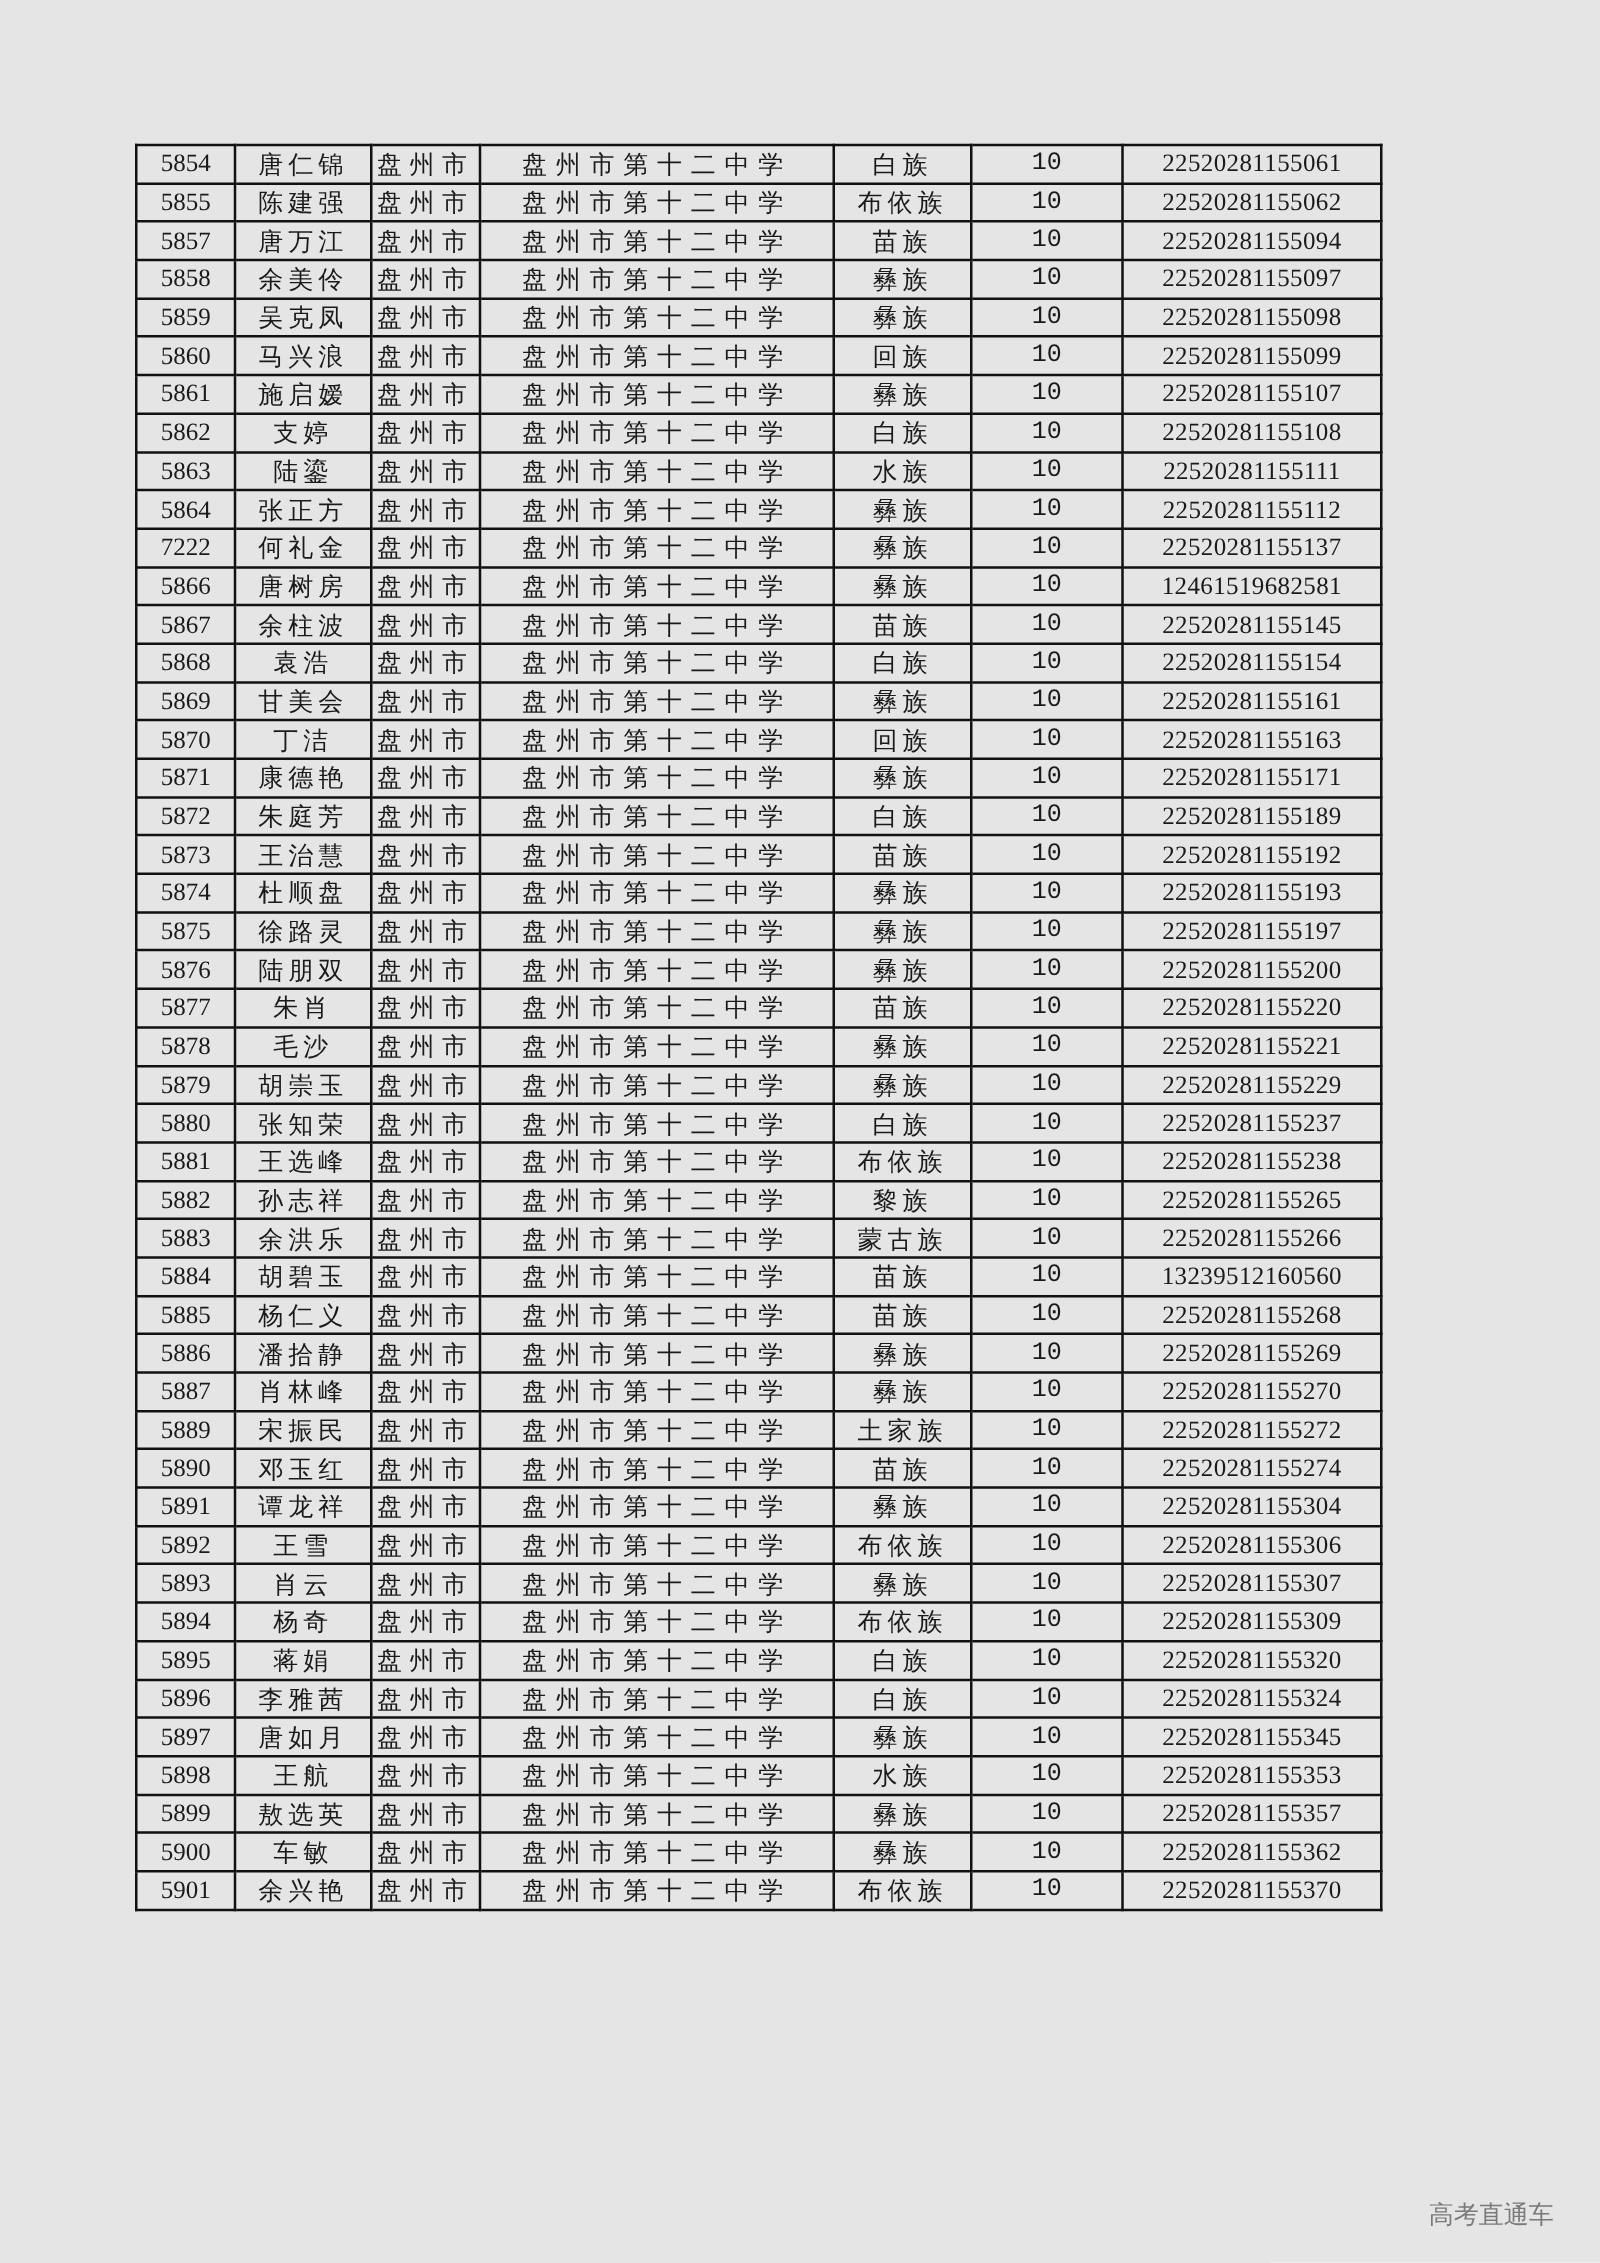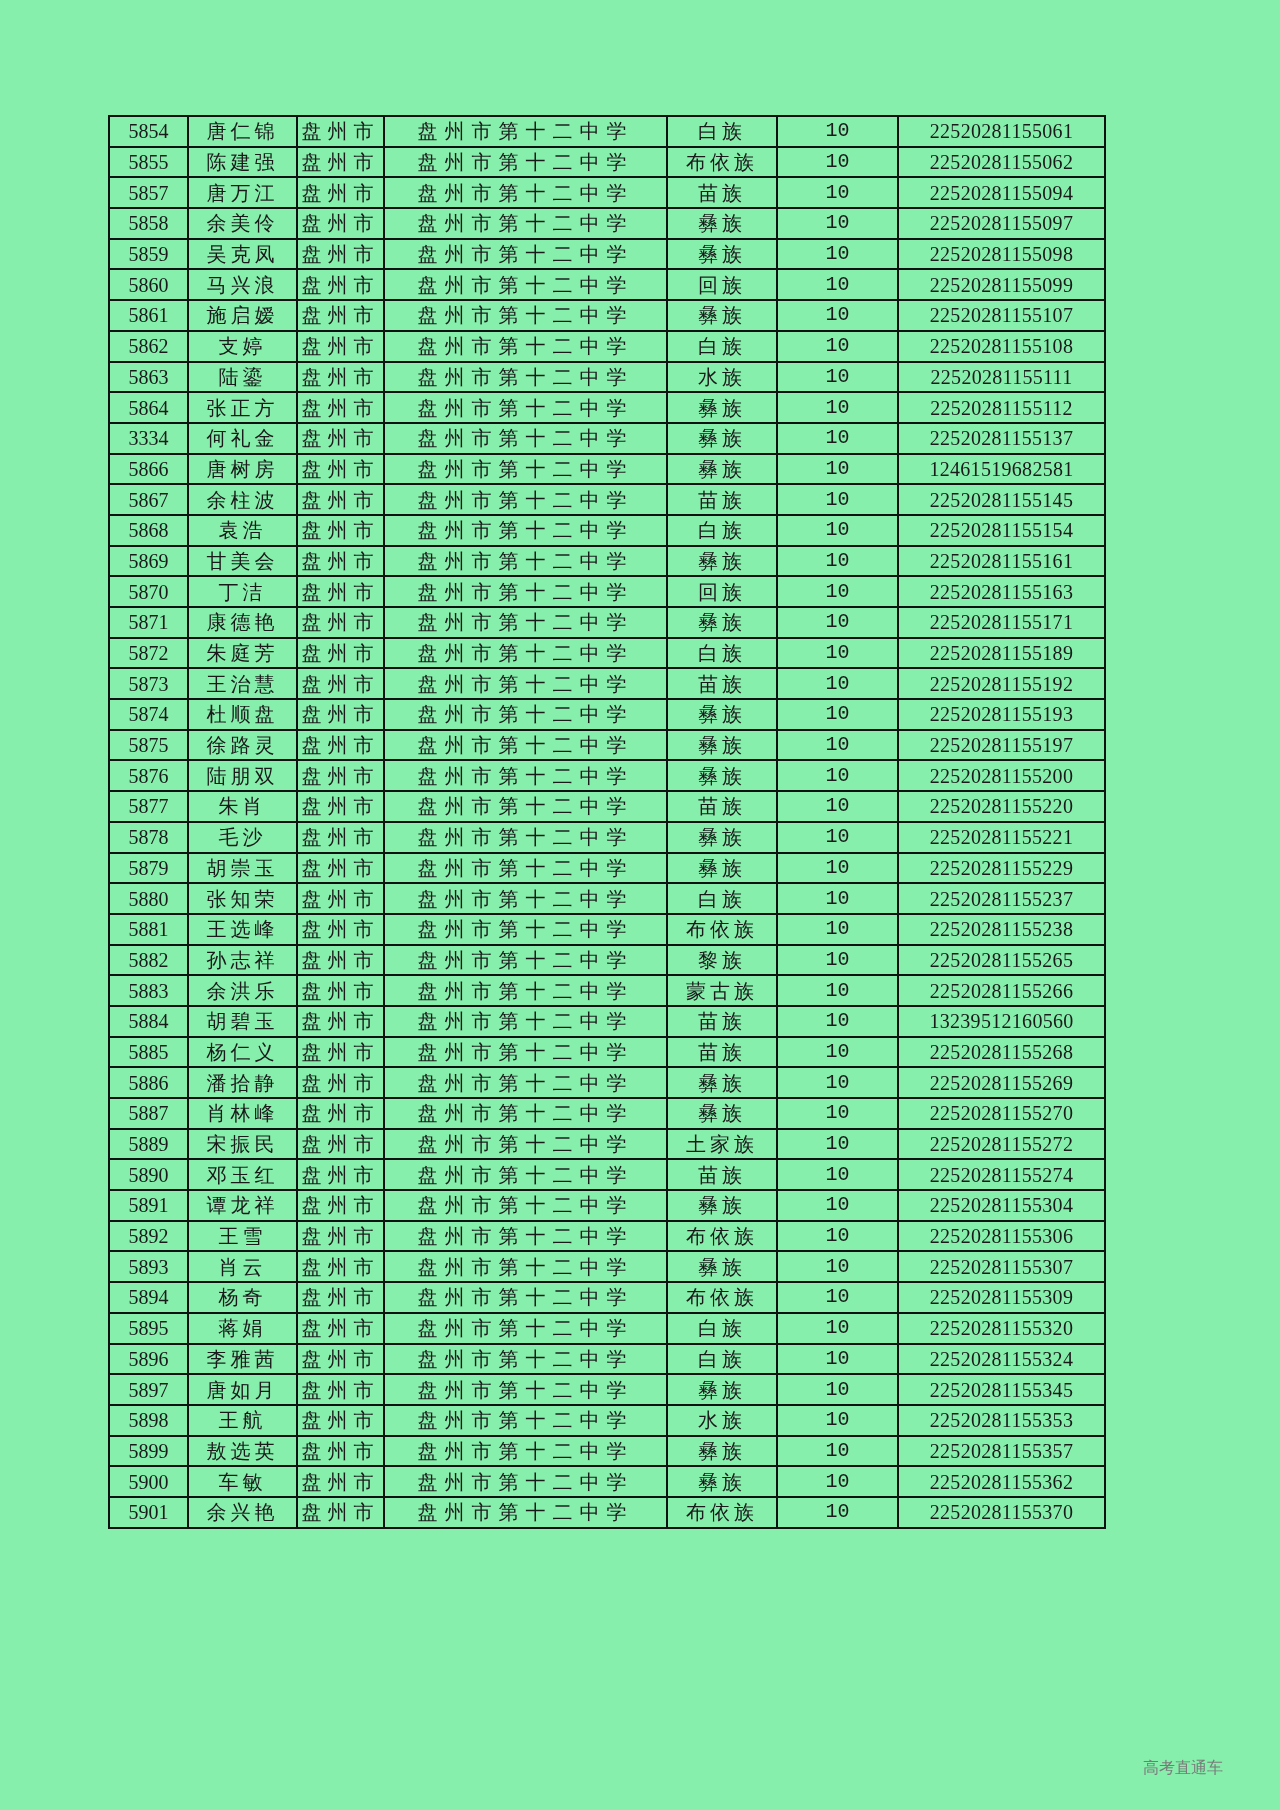--- a/index.html
+++ b/index.html
@@ -13,21 +13,21 @@
       position: relative;
       overflow: hidden;
       font-family: "DejaVu Serif", "Liberation Serif", serif;
       color: #1a1a1a;
     }
     .page {
       position: absolute;
       left: 0; top: 0;
       width: 1280px;
       height: 1810px;
-      background: #86efac;
+      background: #e5e5e5;
     }
     table.roster {
       position: absolute;
       left: 108px;
       top: 115px;
       border-collapse: collapse;
       table-layout: fixed;
       width: 982px;
     }
     table.roster td {
@@ -46,21 +46,21 @@
     td.c-city { width: 85px;  letter-spacing: 6px; text-align: left; padding-left: 2px; }
     td.c-school { width: 281px; letter-spacing: 7px; }
     td.c-eth  { width: 108px; letter-spacing: 4px; }
     td.c-grade { width: 119px; font-family: Liberation Mono, monospace; font-size: 22px; }
     td.c-id   { width: 205px; font-family: "Liberation Serif", serif; font-size: 22px; letter-spacing: 0.3px; text-align: right; padding-right: 4px; }
     .watermark {
       position: absolute;
       left: 1143px;
       top: 1758px;
       font-family: "DejaVu Sans", "Liberation Sans", sans-serif;
-      font-size: 16px;
+      font-size: 20px;
       color: #7a7a7a;
       letter-spacing: 0px;
     }
   </style>
 </head>
 <body>
 
 <div class="page">
   <table class="roster">
     <tbody id="roster-body">
@@ -148,21 +148,21 @@
         <tr>
           <td class="c-no">5864</td>
           <td class="c-name">张正方</td>
           <td class="c-city">盘州市</td>
           <td class="c-school">盘州市第十二中学</td>
           <td class="c-eth">彝族</td>
           <td class="c-grade">10</td>
           <td class="c-id">22520281155112</td>
         </tr>
         <tr>
-          <td class="c-no">3334</td>
+          <td class="c-no">7222</td>
           <td class="c-name">何礼金</td>
           <td class="c-city">盘州市</td>
           <td class="c-school">盘州市第十二中学</td>
           <td class="c-eth">彝族</td>
           <td class="c-grade">10</td>
           <td class="c-id">22520281155137</td>
         </tr>
         <tr>
           <td class="c-no">5866</td>
           <td class="c-name">唐树房</td>

